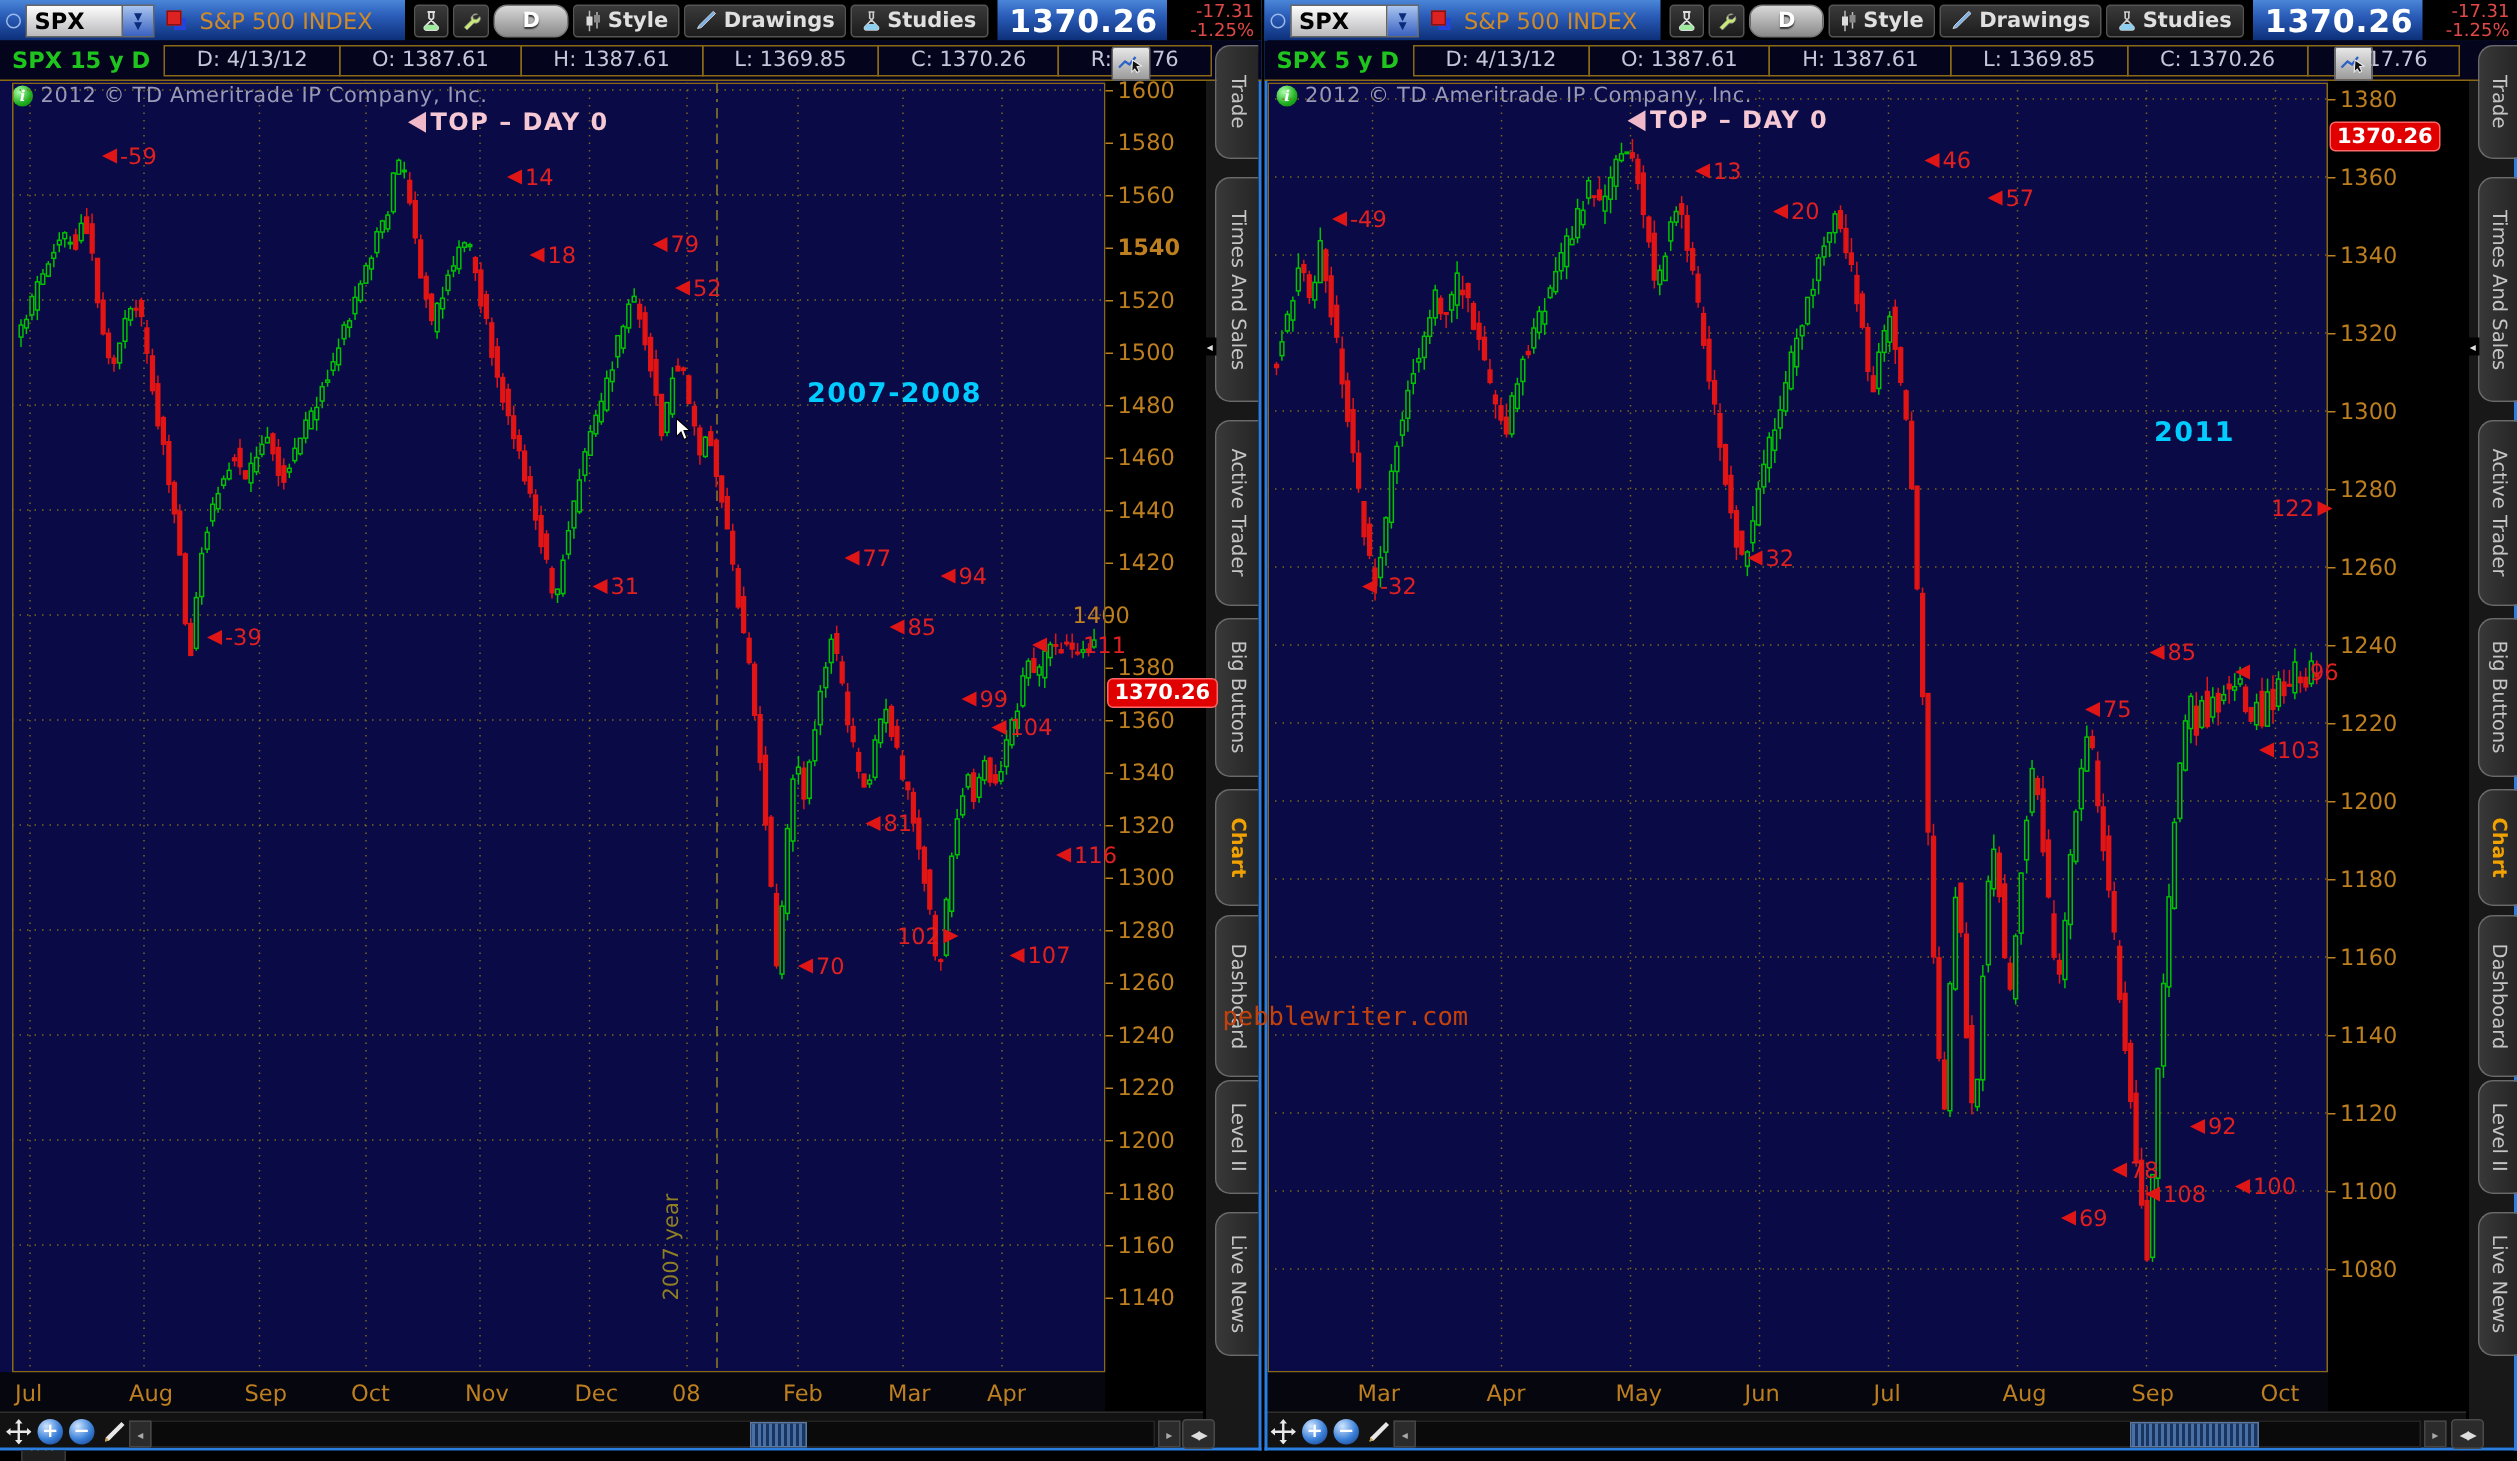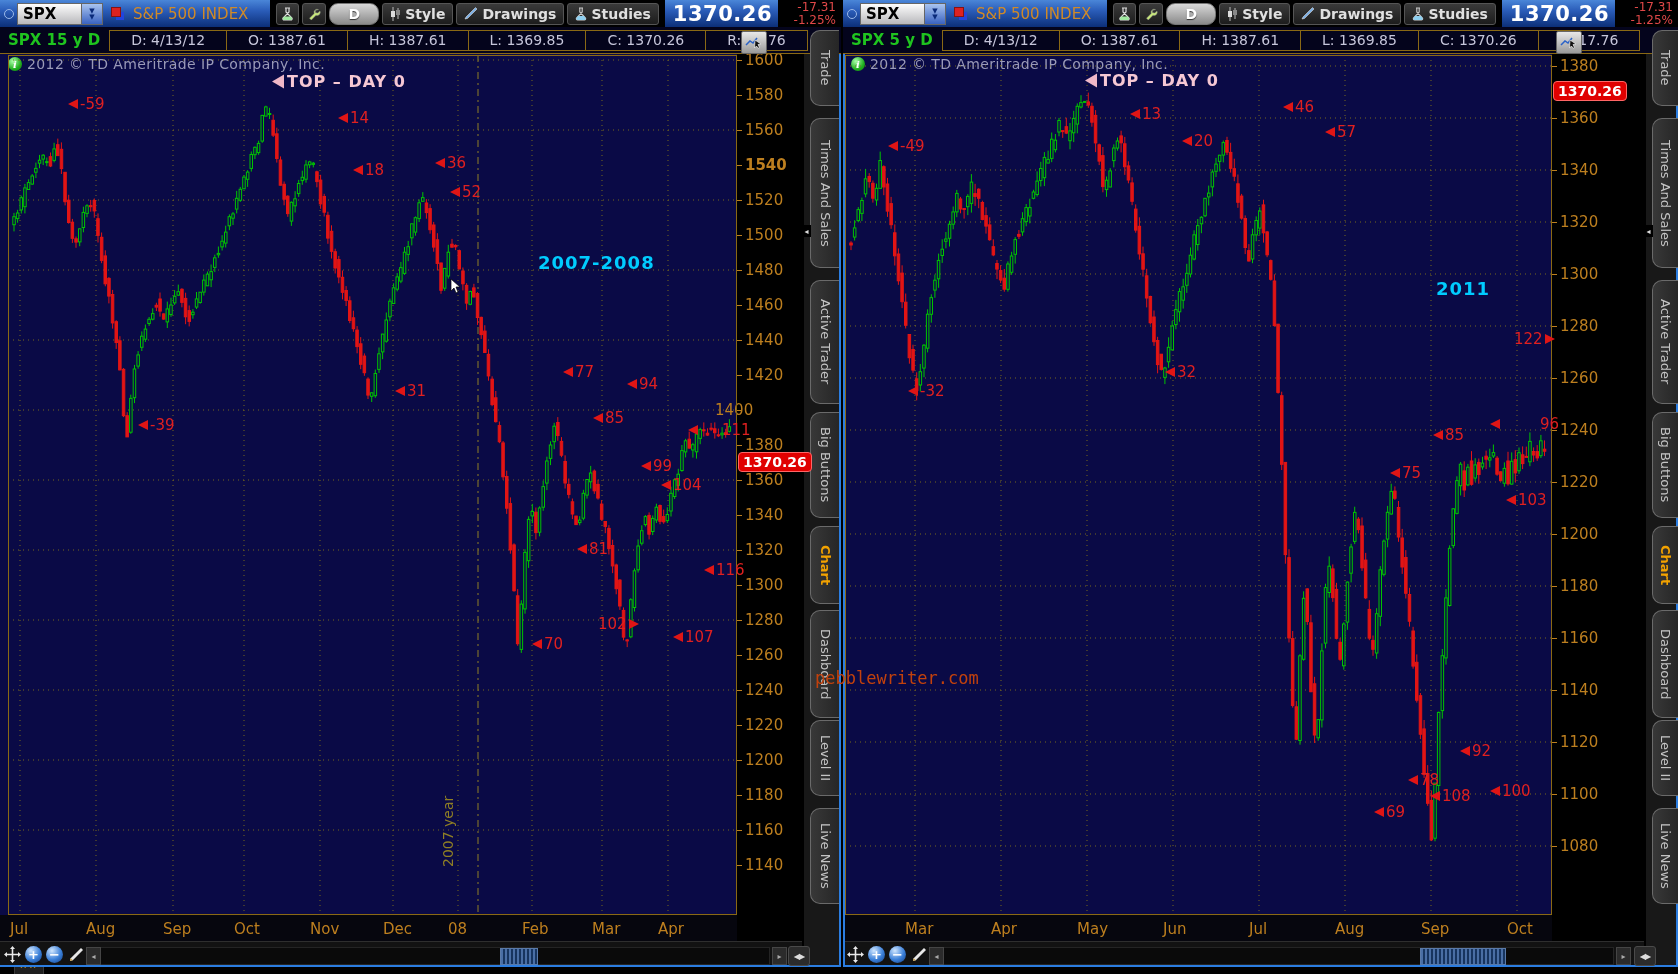--- a/index.html
+++ b/index.html
@@ -735,21 +735,21 @@
 <div class="daylab" style="position: absolute; left: 338px; top: 118px;">
     <span class="tri-l"></span>
     <span>14</span>
   </div>
 <div class="daylab" style="position: absolute; left: 353px; top: 170px;">
     <span class="tri-l"></span>
     <span>18</span>
   </div>
 <div class="daylab" style="position: absolute; left: 435px; top: 163px;">
     <span class="tri-l"></span>
-    <span>36</span>
+    <span>79</span>
   </div>
 <div class="daylab" style="position: absolute; left: 450px; top: 192px;">
     <span class="tri-l"></span>
     <span>52</span>
   </div>
 <div class="daylab" style="position: absolute; left: 395px; top: 391px;">
     <span class="tri-l"></span>
     <span>31</span>
   </div>
 <div class="daylab" style="position: absolute; left: 563px; top: 372px;">
@@ -1325,21 +1325,21 @@
     <span>-32</span>
   </div>
 <div class="daylab" style="position: absolute; left: 1165px; top: 372px;">
     <span class="tri-l"></span>
     <span>32</span>
   </div>
 <div class="daylab" style="position: absolute; left: 1433px; top: 435px;">
     <span class="tri-l"></span>
     <span>85</span>
   </div>
-<div class="daylab" style="position: absolute; left: 1490px; top: 424px; gap: 40px;">
+<div class="daylab" style="position: absolute; left: 1490px; top: 448px; gap: 40px;">
     <span class="tri-l"></span>
     <span>96</span>
   </div>
 <div class="daylab" style="position: absolute; left: 1390px; top: 473px;">
     <span class="tri-l"></span>
     <span>75</span>
   </div>
 <div class="daylab" style="position: absolute; left: 1506px; top: 500px;">
     <span class="tri-l"></span>
     <span>103</span>

